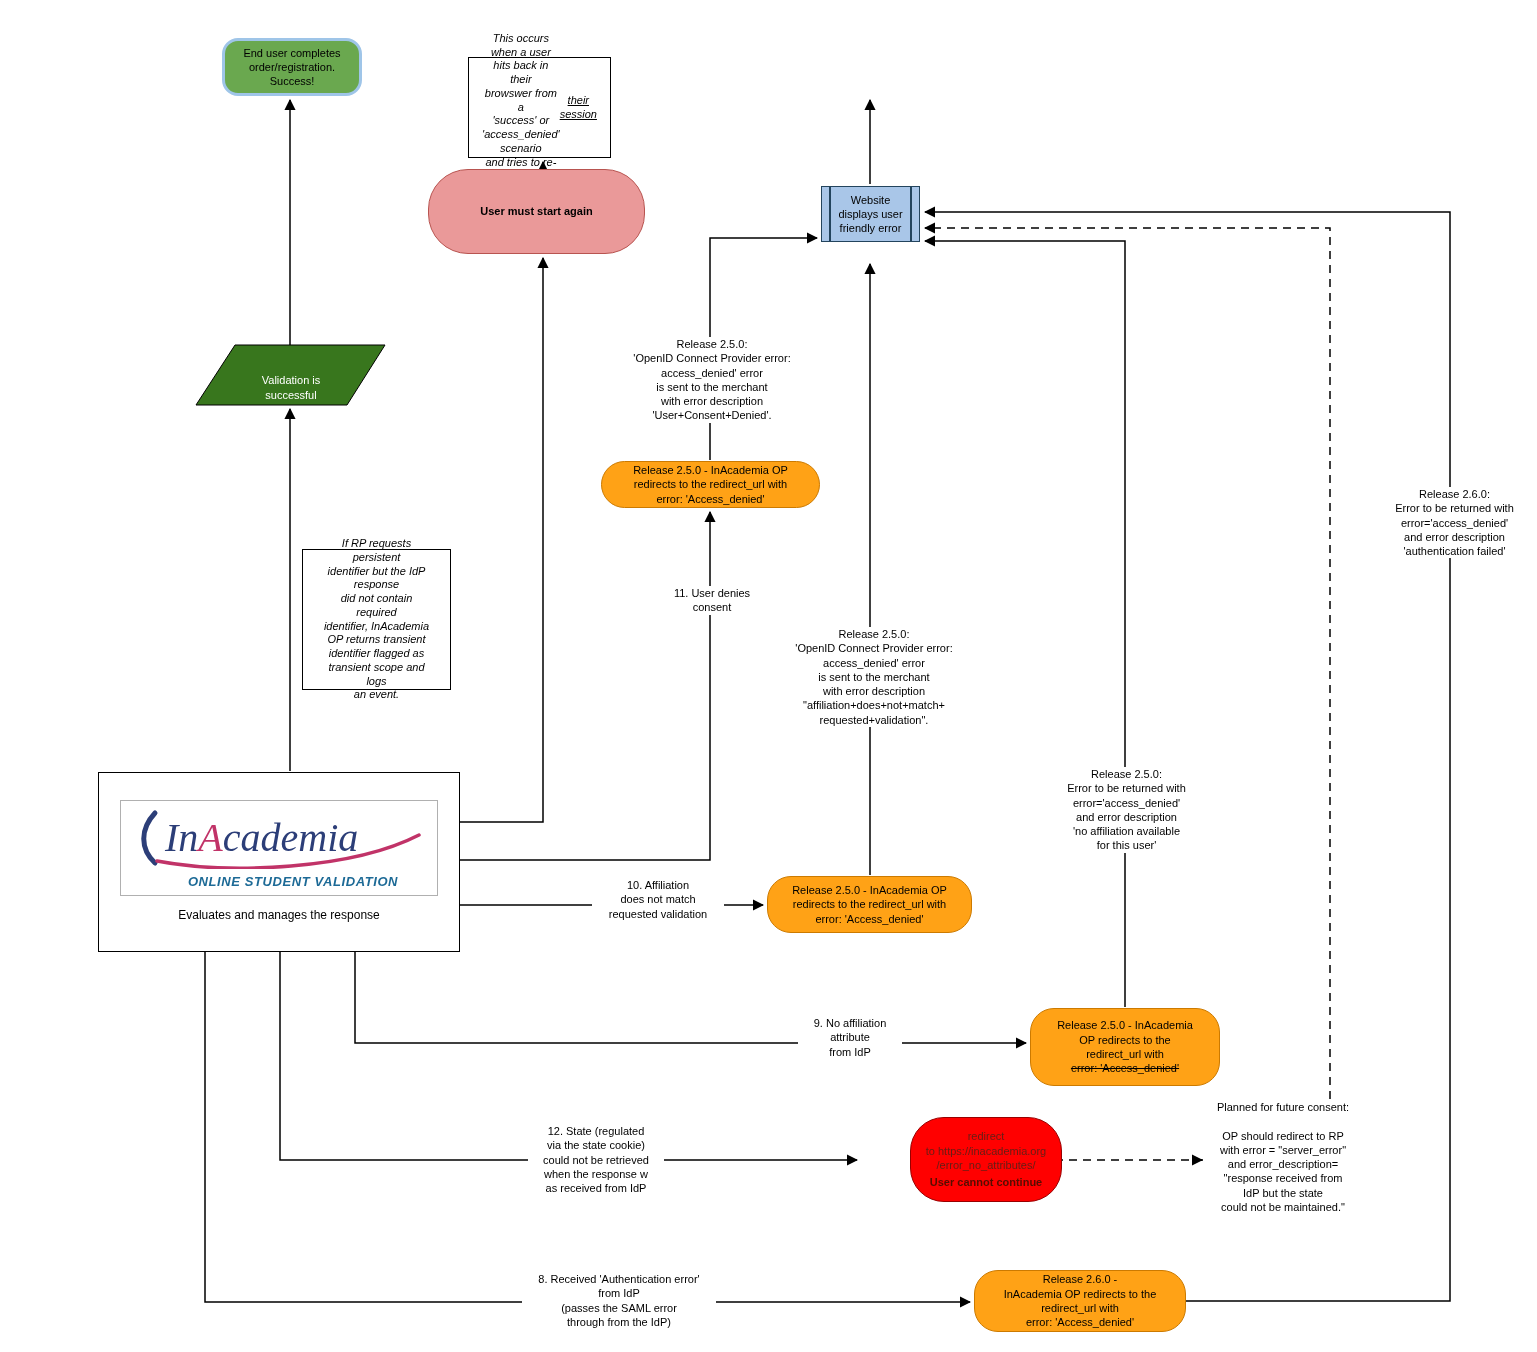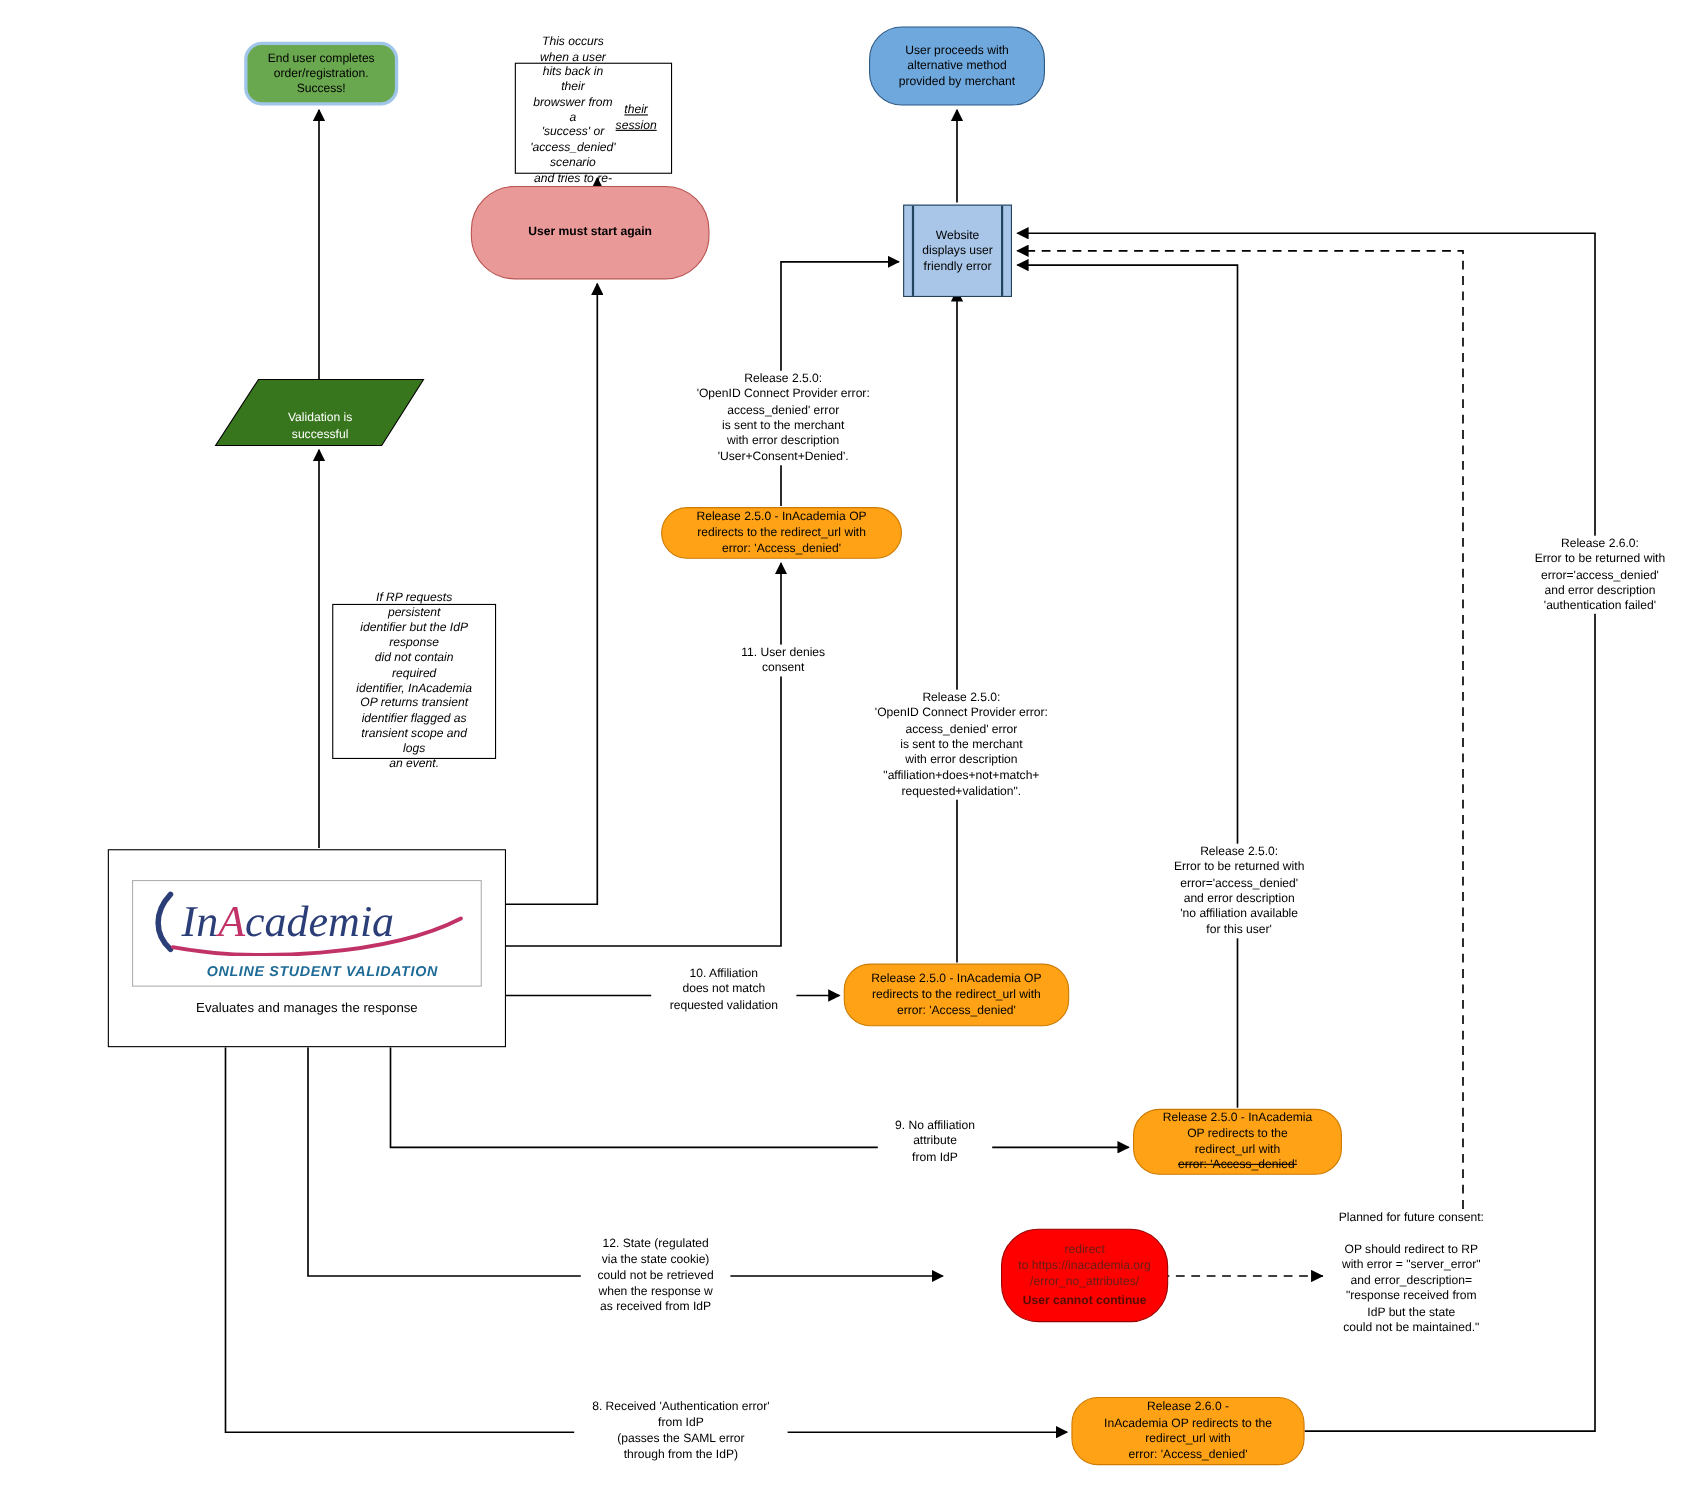--- a/index.html
+++ b/index.html
@@ -75,31 +75,26 @@
   <div class="note" style="left:468px;top:57px;width:143px;height:101px;">
     <span>This occurs when a user
 hits back in their
 browswer from a
 'success' or
 'access_denied' scenario
 and tries to re-submit</span>
     <u>their session</u>
   </div>
 
-  <div class="node blue pre" style="left:790px;top:24px;width:160px;height:72px;">
-    <span>User proceeds with
-alternative method
-provided by merchant</span>
-  </div>
 
   <div class="node pink" style="left:428px;top:169px;width:217px;height:85px;">
     <b>User must start again</b>
   </div>
 
-  <div class="node website pre" style="left:821px;top:186px;width:99px;height:84px;">
+  <div class="node website pre" style="left:821px;top:186px;width:99px;height:56px;">
     <span class="procbar l"></span>
     <span class="procbar r"></span>
     <span>Website
 displays user
 friendly error</span>
   </div>
 
   <div class="para-text" style="left:221px;top:359px;width:140px;">
     <span>Validation is
 successful</span>
@@ -134,21 +129,21 @@
 redirects to the redirect_url with
 error: 'Access_denied'</span>
   </div>
 
   <div class="node orange pre" style="left:767px;top:876px;width:205px;height:57px;">
     <span>Release 2.5.0 - InAcademia OP
 redirects to the redirect_url with
 error: 'Access_denied'</span>
   </div>
 
-  <div class="node orange pre" style="left:1030px;top:1008px;width:190px;height:60px;">
+  <div class="node orange pre" style="left:1030px;top:1008px;width:190px;height:78px;">
     <span>Release 2.5.0 - InAcademia
 OP redirects to the
 redirect_url with</span>
     <span class="strike">error: 'Access_denied'</span>
   </div>
 
   <div class="node orange pre" style="left:974px;top:1270px;width:212px;height:62px;">
     <span>Release 2.6.0 -
 InAcademia OP redirects to the
 redirect_url with

